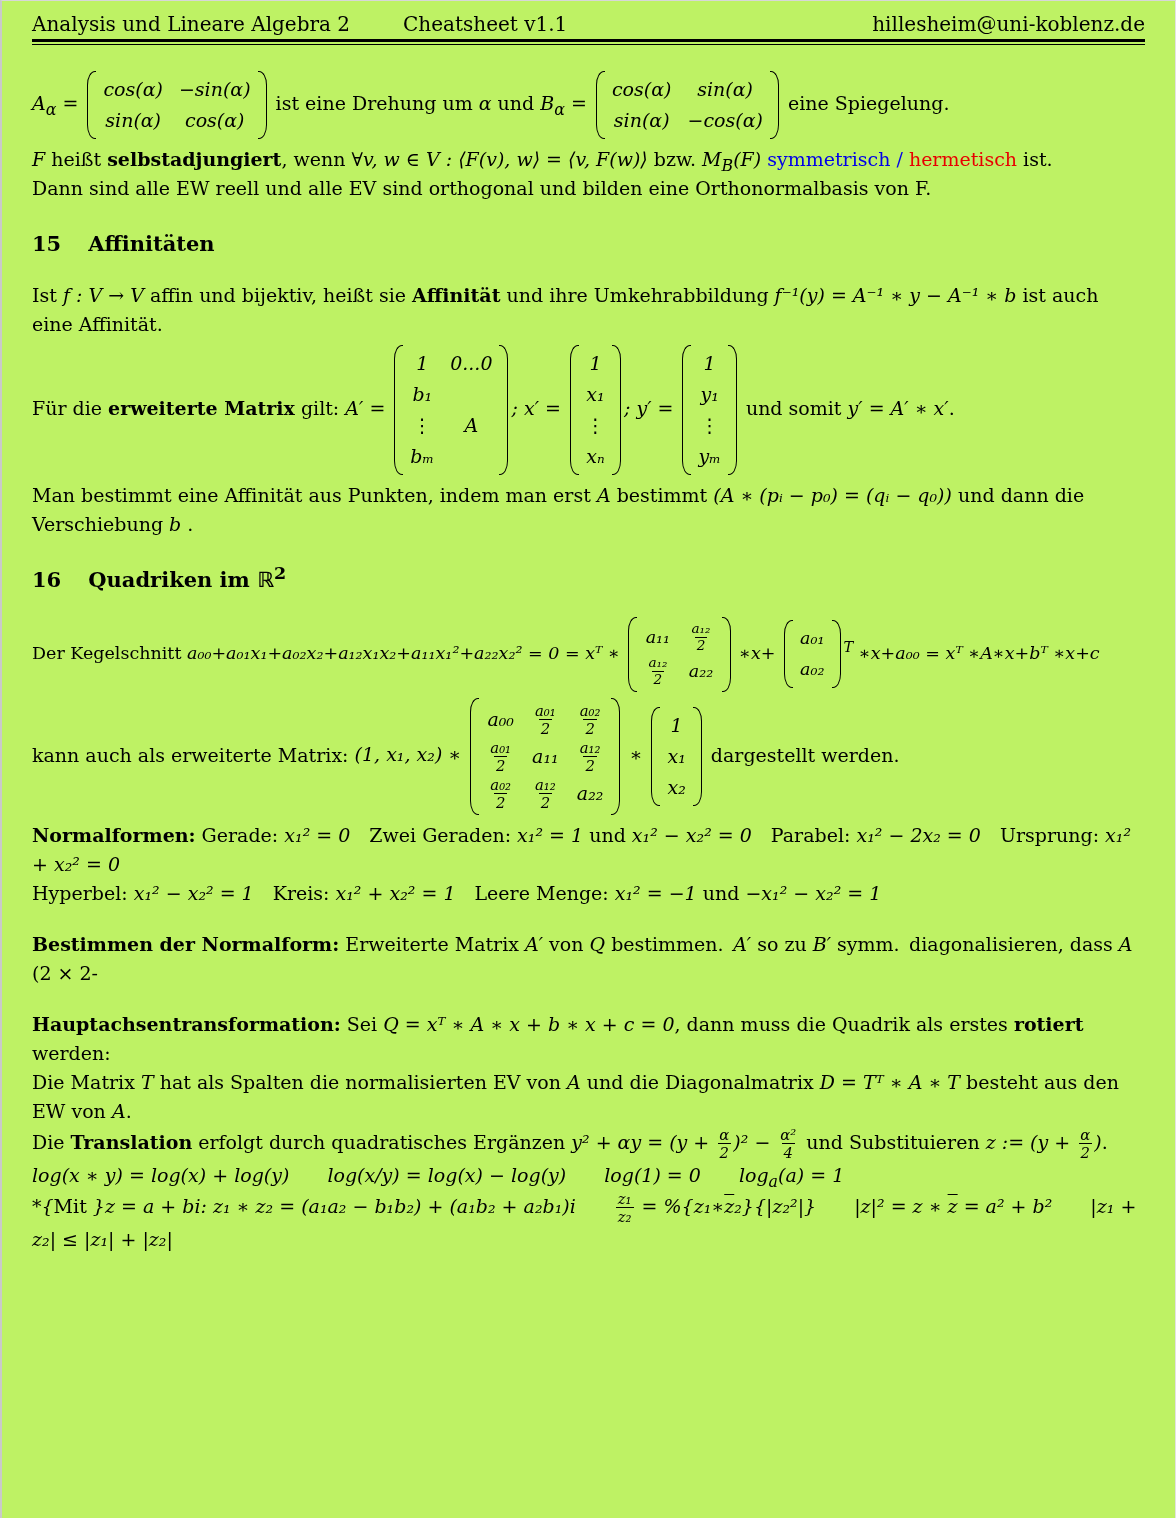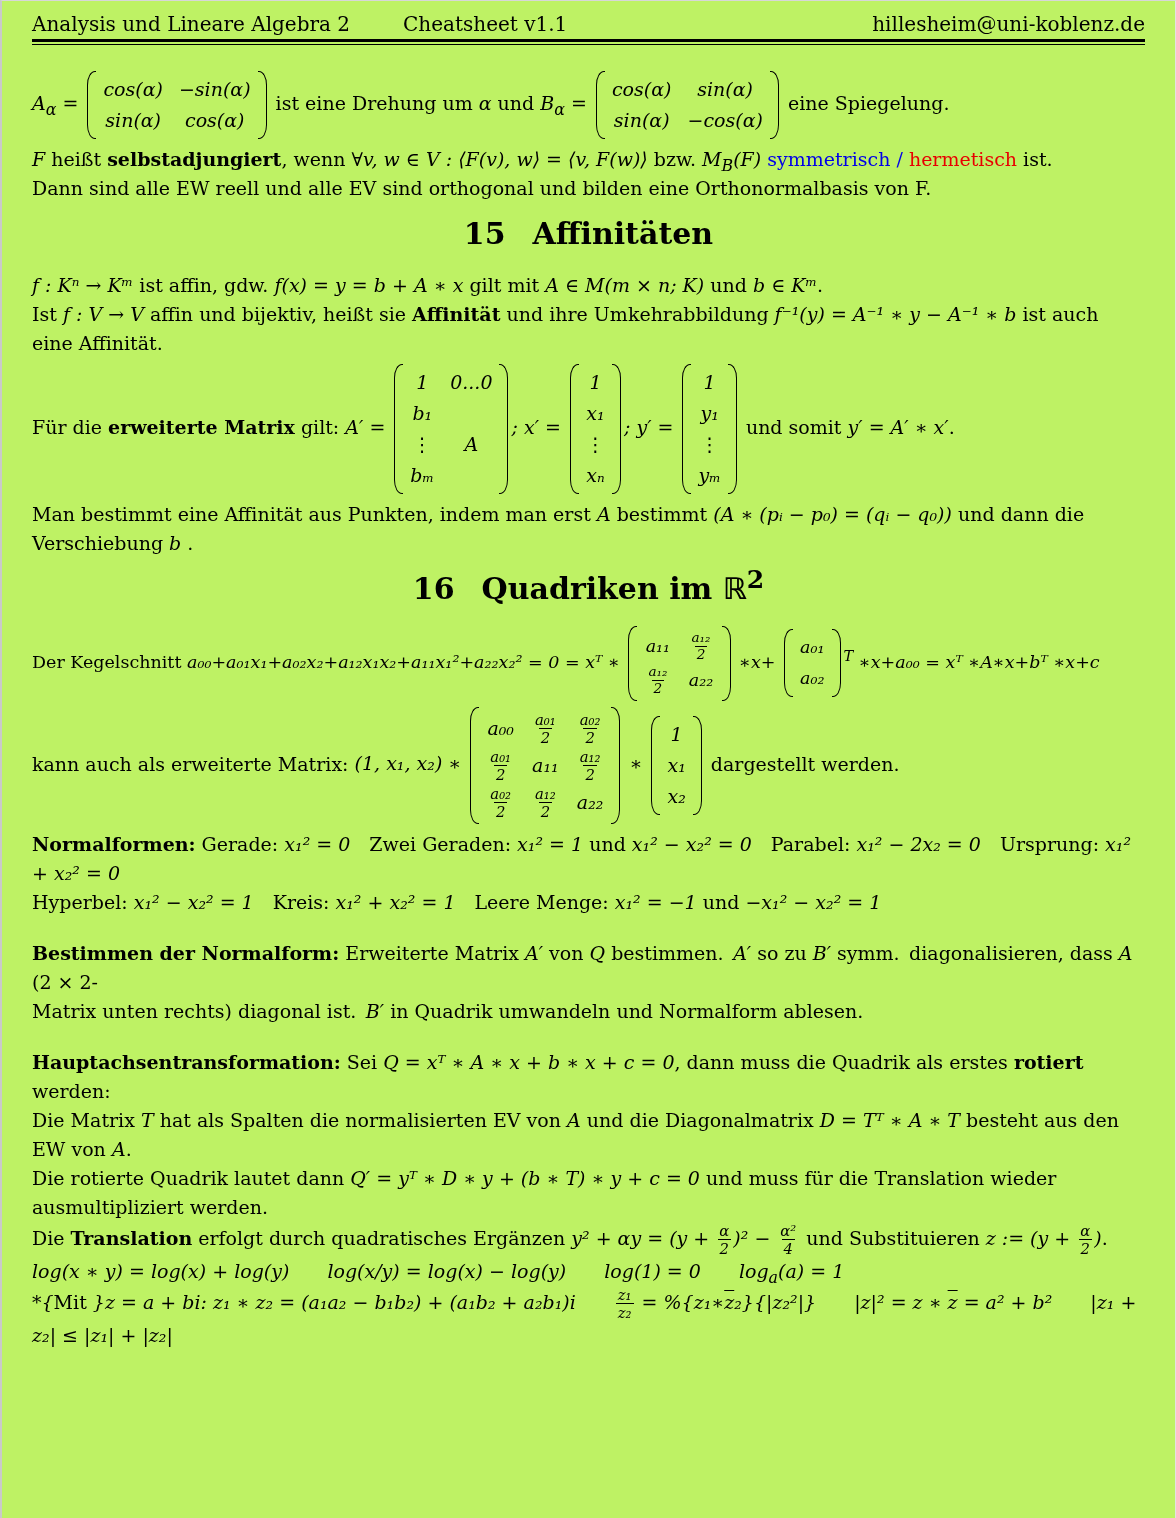--- a/index.html
+++ b/index.html
@@ -13,21 +13,21 @@
   .hdr{display:flex;align-items:baseline;padding:11px 30px 0 30px;font-size:20px;line-height:24px;}
   .hl{flex:1;text-align:left;}
   .hc{flex:1;text-align:left;}
   .hrt{flex:1;text-align:right;}
   .hrule{margin:3px 30px 0 30px;}
   .hrule .rt{height:2.5px;background:#000;}
   .hrule .rb{height:1px;background:#000;margin-top:2.5px;}
   .content{padding:0 30px;}
   .line{margin:0;}
   .tall{margin:6px 0;}
-  h2{font-size:30px;line-height:34px;font-weight:bold;margin:14px 0 20px 0;font-style:normal;text-align:center;}
+  h2{font-size:21px;line-height:34px;font-weight:bold;margin:24px 0 20px 0;font-style:normal;}
   h2 .sn{margin-right:27px;}
   .math{font-style:italic;}
   .up{font-style:normal;}
   b{font-style:normal;}
   .c-blue{color:var(--blue,#0000e8);}
   .c-red{color:var(--red,#e80000);}
   
   .fr{display:inline-flex;flex-direction:column;align-items:center;vertical-align:middle;font-size:0.78em;line-height:1.15;margin:0 2px;}
   .fr .fd{border-top:1.3px solid #000;padding:0 2px;}
   .fr .fn{padding:0 2px;}
@@ -77,21 +77,20 @@
               <span class="mc">sin(α)</span>
               <span class="mc">sin(α)</span>
               <span class="mc">−cos(α)</span>
             </span>
             <span class="pr"></span>
           </span></i> eine Spiegelung.</div>
     <div class="line"><i>F</i> heißt <b>selbstadjungiert</b>, wenn <i>∀v, w ∈ V : ⟨F(v), w⟩ = ⟨v, F(w)⟩</i> bzw. <i>M<sub>B</sub>(F)</i> <span class="c-blue">symmetrisch /</span> <span class="c-red">hermetisch</span> ist.</div>
     <div class="line">Dann sind alle EW reell und alle EV sind orthogonal und bilden eine Orthonormalbasis von F.</div>
 
     <h2><span class="sn">15</span><span>Affinitäten</span></h2>
-    <div class="line"><i>f : Kⁿ → Kᵐ</i> ist affin, gdw. <i>f(x) = y = b + A ∗ x</i> gilt mit <i>A ∈ M(m × n; K)</i> und <i>b ∈ Kᵐ</i>.</div>
     <div class="line">Ist <i>f : V → V</i> affin und bijektiv, heißt sie <b>Affinität</b> und ihre Umkehrabbildung <i>f⁻¹(y) = A⁻¹ ∗ y − A⁻¹ ∗ b</i> ist auch eine Affinität.</div>
     <div class="line tall">Für die <b>erweiterte Matrix</b> gilt: <i>A′ = <span class="mx">
             <span class="pl"></span>
             <span class="mg" style="grid-template-columns:repeat(2,auto)">
               <span class="mc">1</span>
               <span class="mc">0...0</span>
               <span class="mc">b₁</span>
               <span class="mc"></span>
               <span class="mc">⋮</span>
               <span class="mc">A</span>
@@ -181,24 +180,22 @@
             <span class="mg" style="grid-template-columns:repeat(1,auto)">
               <span class="mc">1</span>
               <span class="mc">x₁</span>
               <span class="mc">x₂</span>
             </span>
             <span class="pr"></span>
           </span></i> dargestellt werden.</div>
     <div class="line"><b>Normalformen:</b> Gerade: <i>x₁² = 0</i> Zwei Geraden: <i>x₁² = 1</i> und <i>x₁² − x₂² = 0</i> Parabel: <i>x₁² − 2x₂ = 0</i> Ursprung: <i>x₁² + x₂² = 0</i></div>
     <div class="line">Hyperbel: <i>x₁² − x₂² = 1</i>  Kreis: <i>x₁² + x₂² = 1</i>  Leere Menge: <i>x₁² = −1</i> und <i>−x₁² − x₂² = 1</i></div>
     <div class="line mt22"><b>Bestimmen der Normalform:</b> Erweiterte Matrix <i>A′</i> von <i>Q</i> bestimmen. <i>A′</i> so zu <i>B′</i> symm. diagonalisieren, dass <i>A</i> (2 × 2-</div>
-    <div class="line">Matrix unten rechts) diagonal ist. <i>B′</i> in Quadrik umwandeln und Normalform ablesen.</div>
     <div class="line mt22"><b>Hauptachsentransformation:</b> Sei <i>Q = xᵀ ∗ A ∗ x + b ∗ x + c = 0</i>, dann muss die Quadrik als erstes <b>rotiert</b> werden:</div>
     <div class="line">Die Matrix <i>T</i> hat als Spalten die normalisierten EV von <i>A</i> und die Diagonalmatrix <i>D = Tᵀ ∗ A ∗ T</i> besteht aus den EW von <i>A</i>.</div>
-    <div class="line">Die rotierte Quadrik lautet dann <i>Q′ = yᵀ ∗ D ∗ y + (b ∗ T) ∗ y + c = 0</i> und muss für die Translation wieder ausmultipliziert werden.</div>
     <div class="line">Die <b>Translation</b> erfolgt durch quadratisches Ergänzen <i>y² + αy = (y + <span class="fr">
             <span class="fn">α</span>
             <span class="fd">2</span>
           </span>)² − <span class="fr">
             <span class="fn">α²</span>
             <span class="fd">4</span>
           </span></i> und Substituieren <i>z := (y + <span class="fr">
             <span class="fn">α</span>
             <span class="fd">2</span>
           </span>)</i>.</div>

